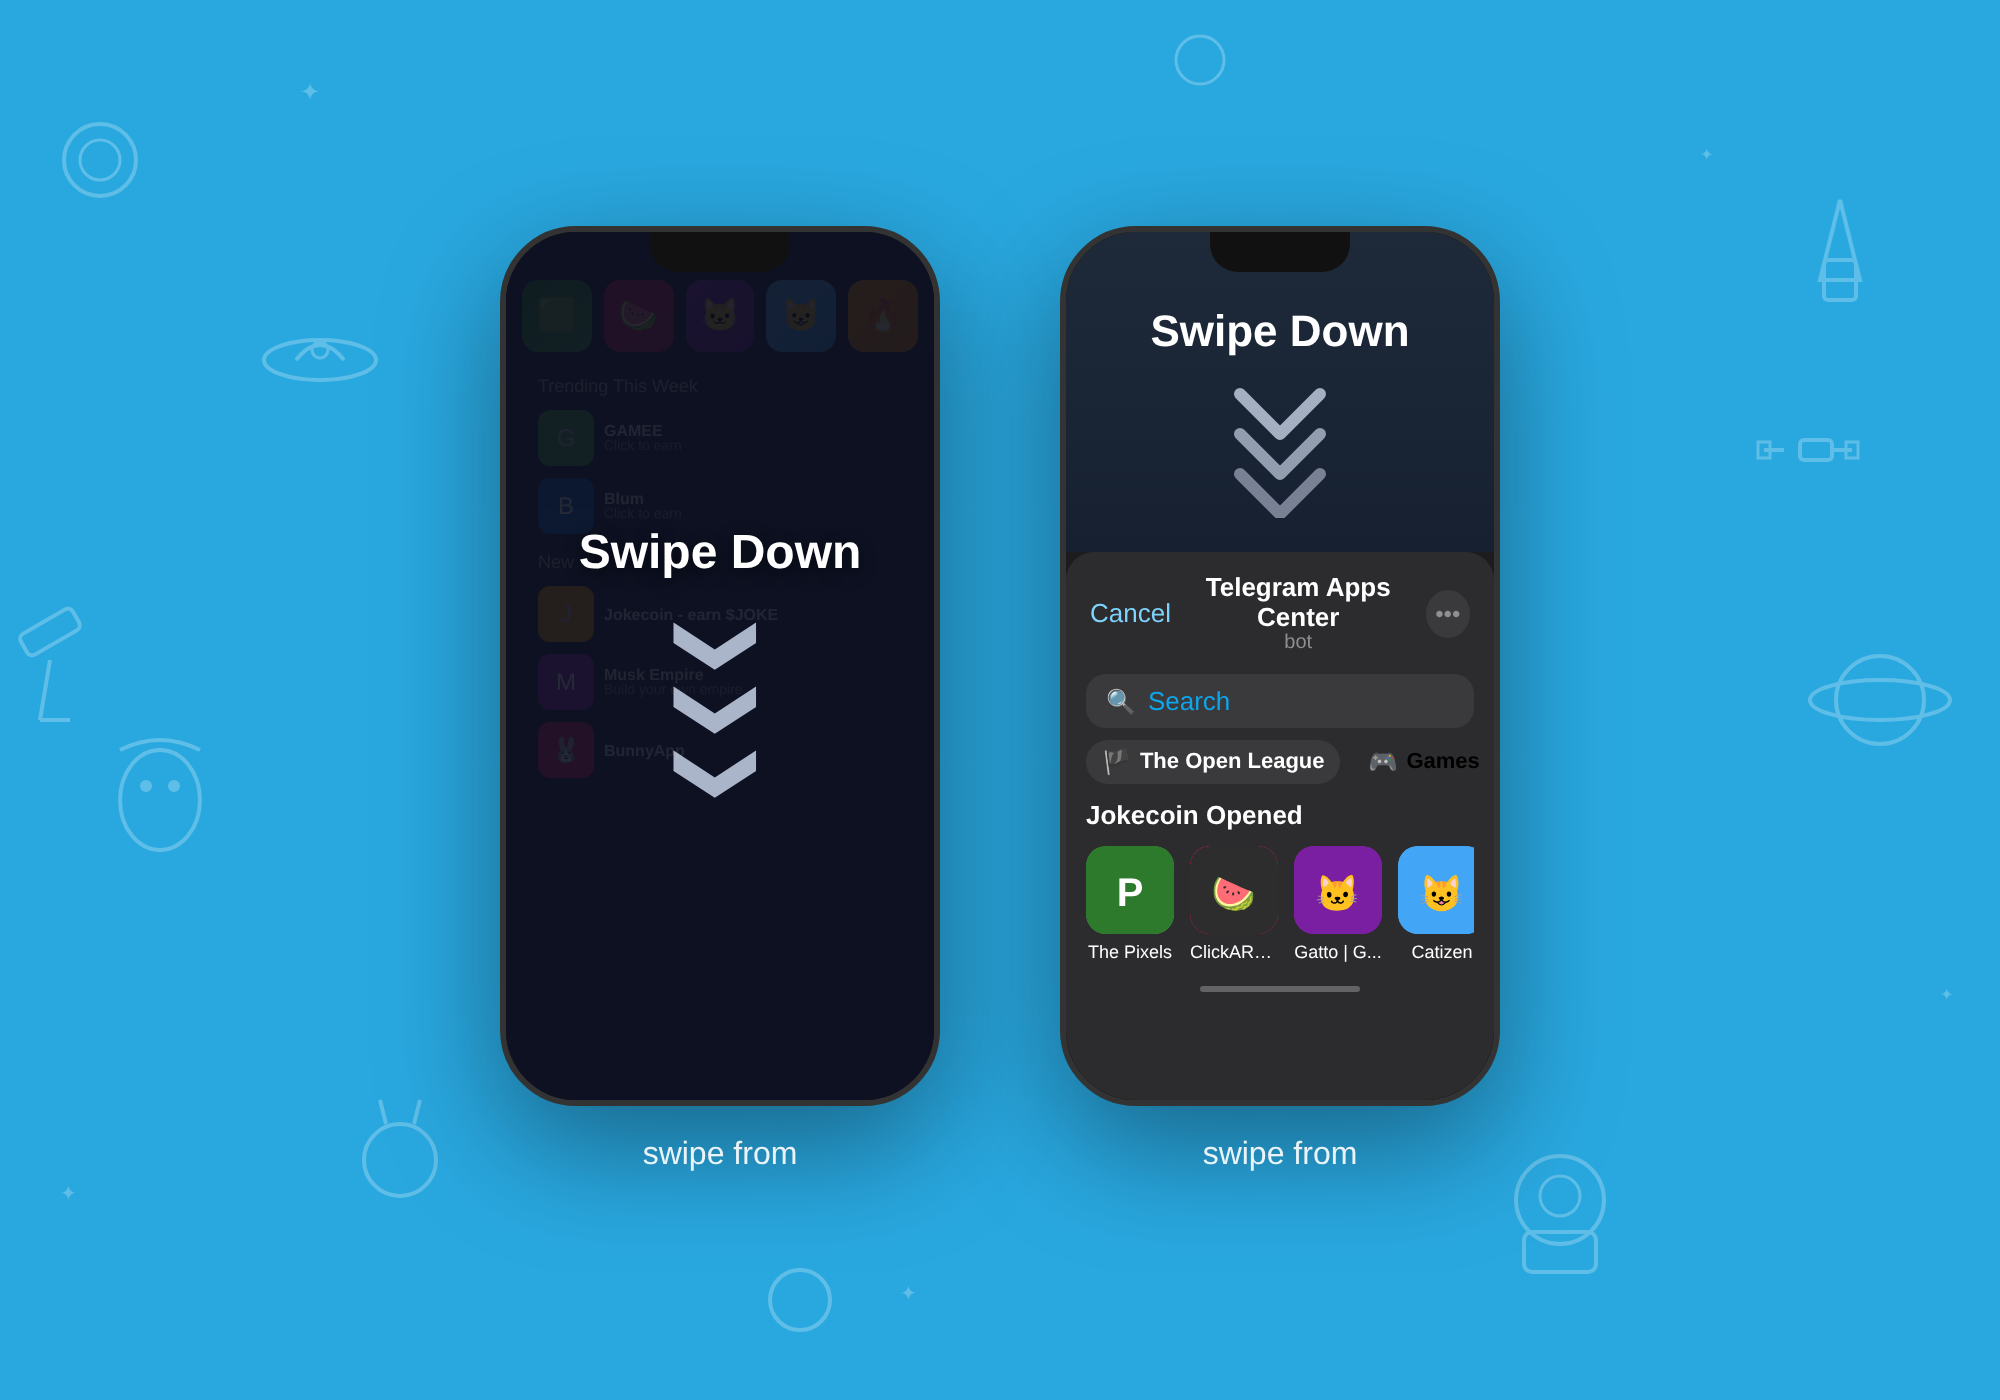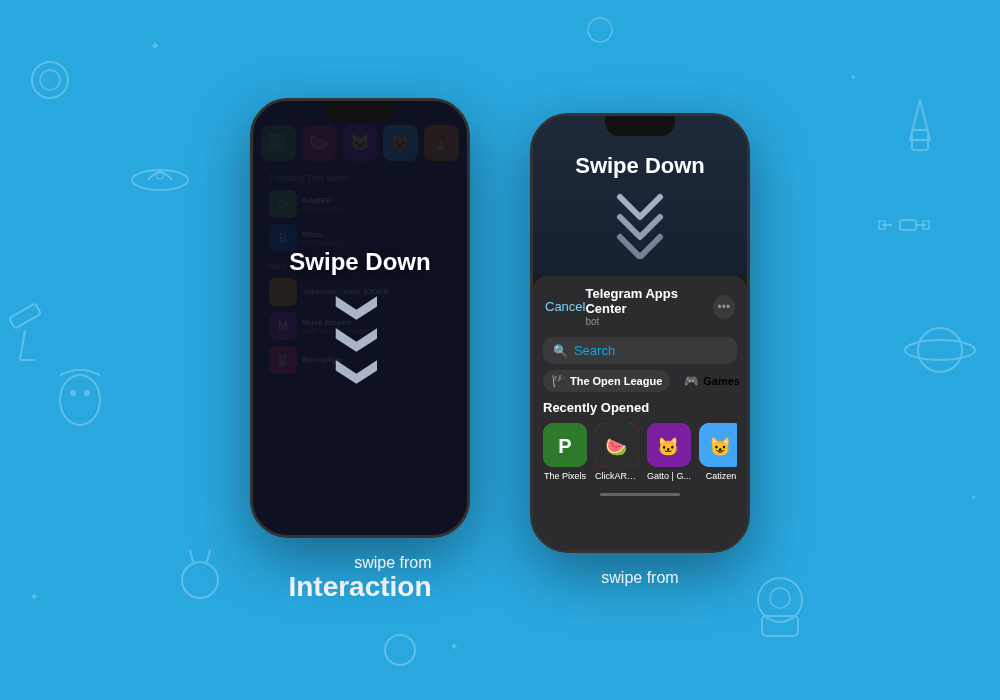--- a/index.html
+++ b/index.html
@@ -212,21 +212,21 @@
       justify-content: space-between;
       padding: 10px 12px 6px;
     }
 
     .sheet-cancel {
       color: #7dd3fc;
       font-size: 13px;
     }
 
     .sheet-title-block {
-      text-align: left;
+      text-align: center;
     }
 
     .sheet-title {
       color: #fff;
       font-size: 13px;
       font-weight: 600;
     }
 
     .sheet-subtitle {
       color: #8e8e93;
@@ -521,21 +521,20 @@
             <div class="chevron" style="transform: rotate(90deg); display: block; transform-origin: center center;">❯</div>
             <div class="chevron" style="transform: rotate(90deg); display: block; transform-origin: center center;">❯</div>
             <div class="chevron" style="transform: rotate(90deg); display: block; transform-origin: center center;">❯</div>
           </div>
         </div>
       </div>
     </div>
 
     <div class="phone-label">
       <div class="swipe-from">swipe from</div>
-      <div class="label-title">Interaction</div>
     </div>
   </div>
 
   <div class="phone-wrapper">
     <div class="phone-frame">
       <div class="phone-notch"></div>
       <div class="phone-right-content">
 
         <div class="right-top-area">
           <div class="swipe-down-text-right">Swipe Down</div>
@@ -572,21 +571,21 @@
               <span>The Open League</span>
             </div>
             <div class="filter-tab">
               <span class="filter-tab-icon">🎮</span>
               <span>Games</span>
             </div>
 
           </div>
 
           <div class="recently-opened">
-            <div class="recently-title">Recently Opened</div>
+            <div class="recently-title">Jokecoin Opened</div>
             <div class="recent-apps-row">
               <div class="recent-app">
                 <div class="recent-app-icon icon-pixels">
                   <svg width="44" height="44" viewBox="0 0 44 44" xmlns="http://www.w3.org/2000/svg">
                     <rect width="44" height="44" rx="10" fill="#2d7a2d"></rect>
                     <text x="22" y="30" text-anchor="middle" font-size="20" fill="#fff" font-weight="bold">P</text>
                   </svg>
                 </div>
                 <span class="recent-app-label">The Pixels</span>
               </div>

